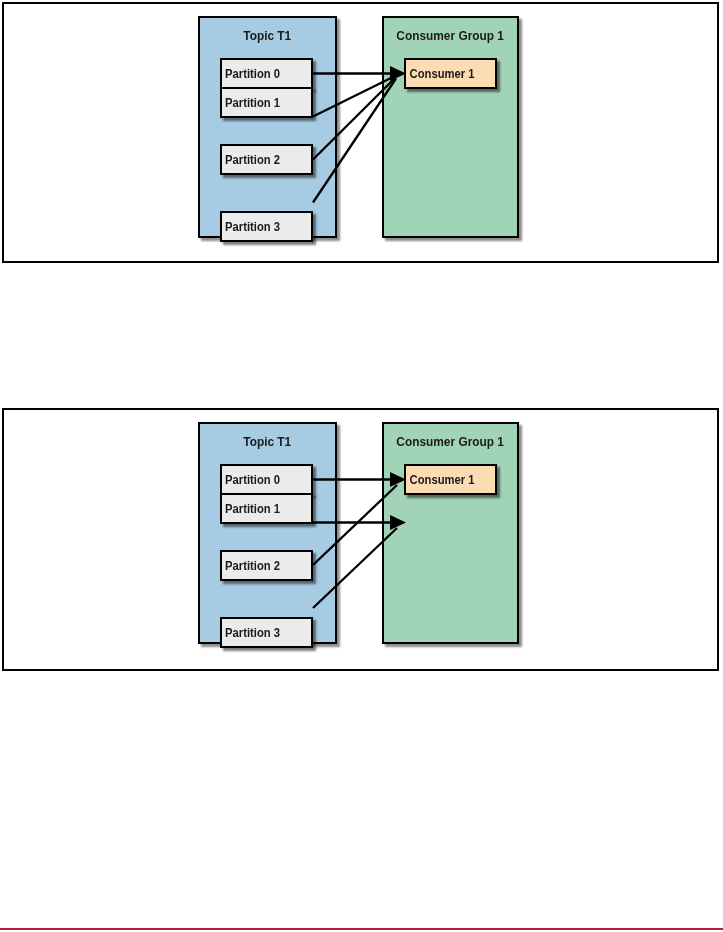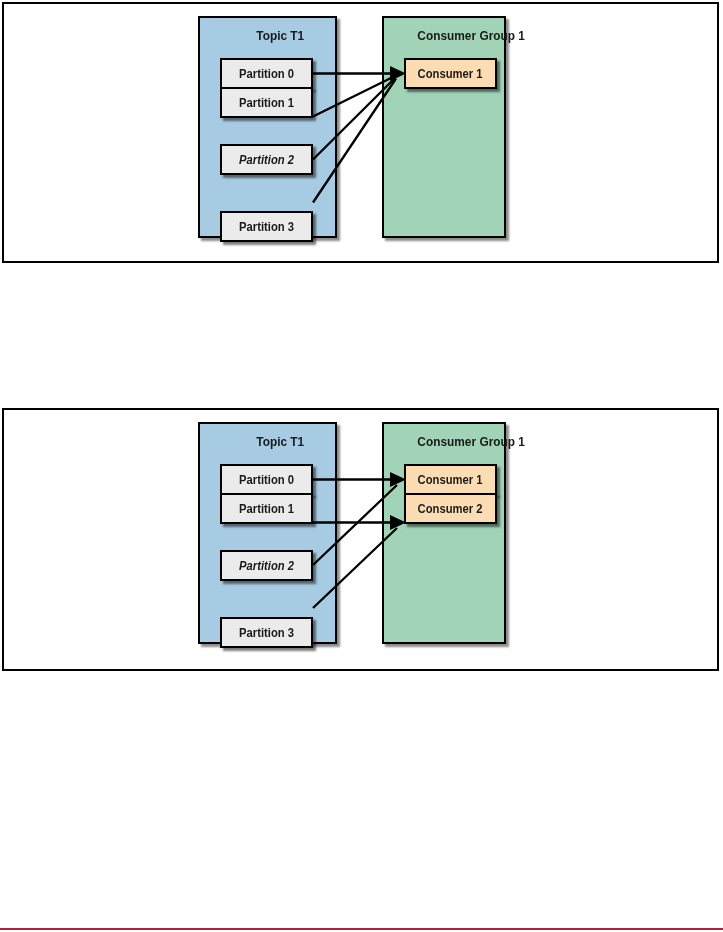--- a/index.html
+++ b/index.html
@@ -34,67 +34,65 @@
     box-sizing: border-box;
     box-shadow: 2.5px 2.5px 2px rgba(0,0,0,0.45);
   }
   .topic-box {
     left: 194px;
     width: 139px;
     background: var(--topic-fill, #a7cbe2);
   }
   .group-box {
     left: 378px;
-    width: 124px;
+    width: 137px;
     background: var(--group-fill, #a1d3b7);
     text-decoration: underline;
   }
   .box-title {
     position: absolute;
     top: 10px;
     left: 0;
     right: 0;
     text-align: center;
     font-size: 13.5px;
     font-weight: bold;
     color: #1a1a1a;
     white-space: nowrap;
-    padding-left: 26px;
   }
   .box-title span {
     display: inline-block;
     transform: scaleX(0.88);
     transform-origin: center;
   }
   .node {
     position: absolute;
     left: 20px;
     width: 93px;
     height: 31px;
     border: 2px solid #000000;
     box-sizing: border-box;
     box-shadow: 2.5px 2.5px 2px rgba(0,0,0,0.5);
     display: flex;
     align-items: center;
-    justify-content: center;
     font-size: 12.5px;
     font-weight: bold;
     color: #1a1a1a;
     white-space: nowrap;
   }
   .node span {
     display: inline-block;
     transform: scaleX(0.9);
     transform-origin: center;
   }
   .partition { background: var(--partition-fill, #ebebeb); }
   .consumer  { background: var(--consumer-fill, #fcdcb2); }
   .r0 { top: 40px; }
   .r1 { top: 69px; }
-  .r2 { top: 126px; font-style: italic; }
+  .r2 { top: 126px; }
   .r3 { top: 169px; margin-top: 24px; }
 
   svg.arrows {
     position: absolute;
     left: 0;
     top: 0;
     width: 713px;
     height: 100%;
     pointer-events: none;
   }
@@ -168,23 +166,20 @@
         <span>Partition 3</span>
       </div>
     </div>
     <div class="group-box">
       <div class="box-title">
         <span>Consumer Group 1</span>
       </div>
       <div class="node consumer r0">
         <span>Consumer 1</span>
       </div>
-      <div class="node consumer r1">
-        <span>Consumer 2</span>
-      </div>
     </div>
     <svg class="arrows" viewBox="0 0 713 259">
       <line x1="309" y1="69.5" x2="391" y2="69.5"></line>
       <line x1="309" y1="112.5" x2="391" y2="112.5"></line>
       <line x1="309" y1="155" x2="393" y2="75"></line>
       <line x1="309" y1="198" x2="393" y2="118"></line>
       <polygon points="402,69.5 386,62 386,77"></polygon>
       <polygon points="402,112.5 386,105 386,120"></polygon>
     </svg>
   </div>

